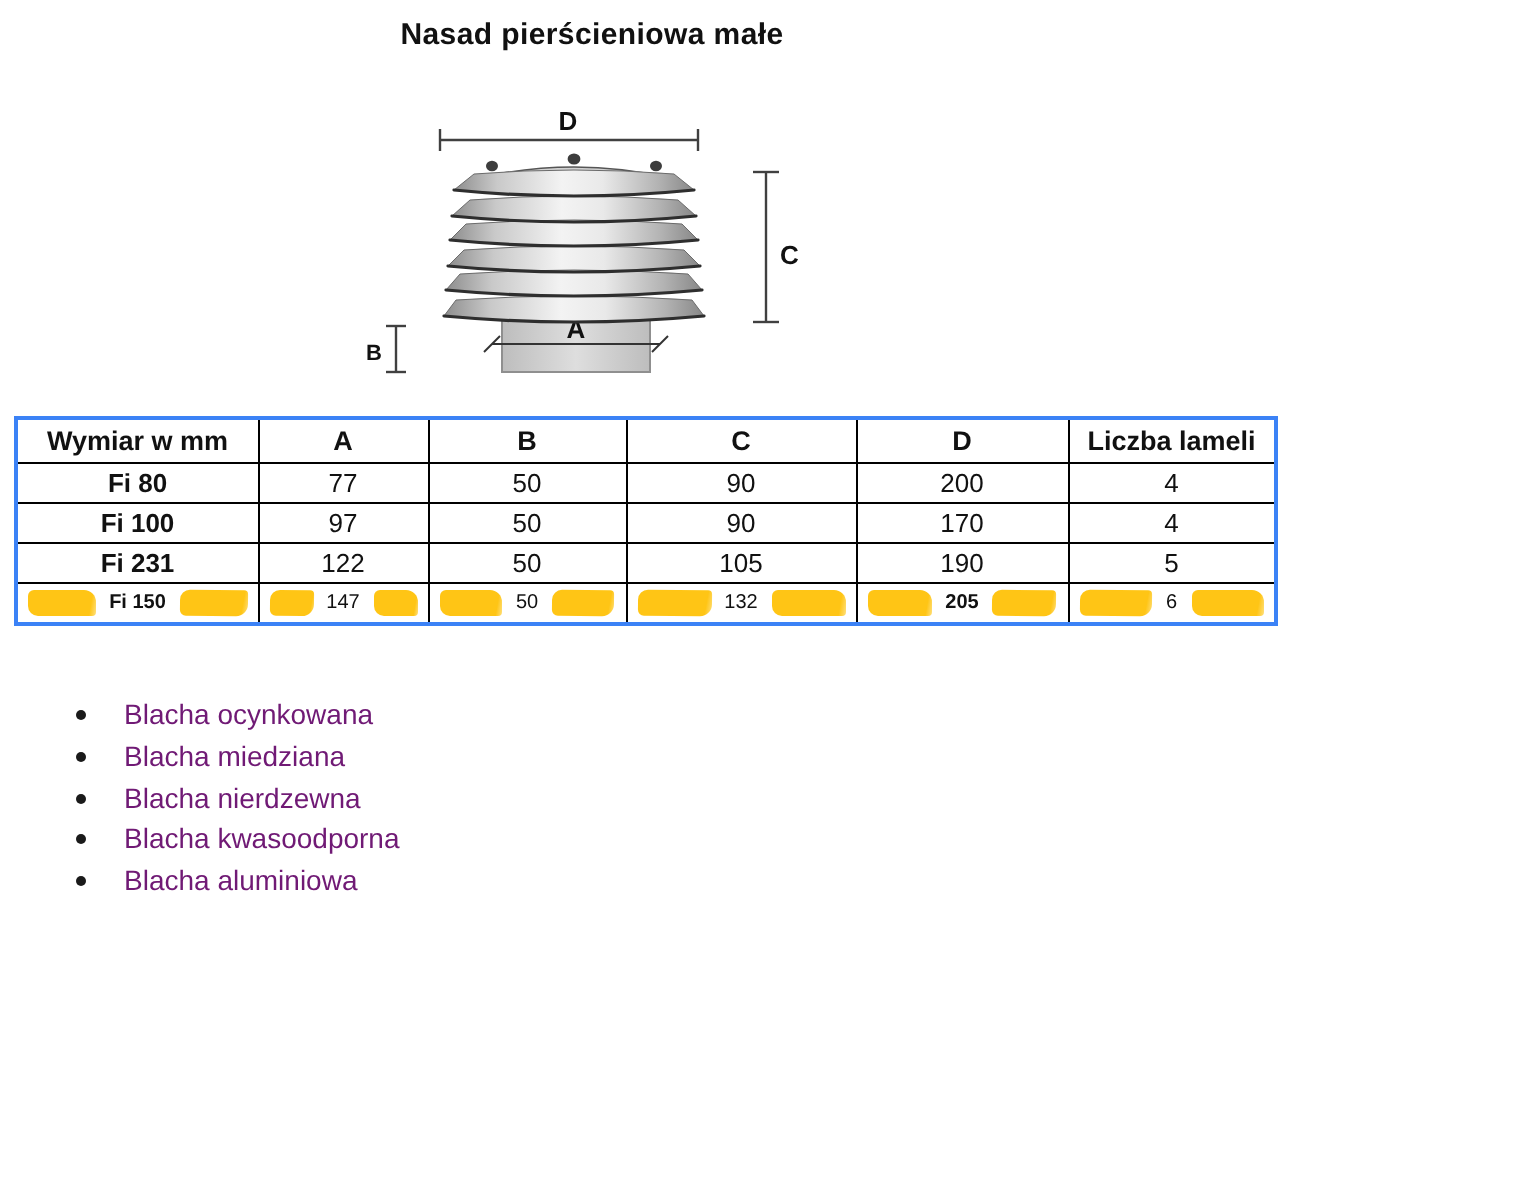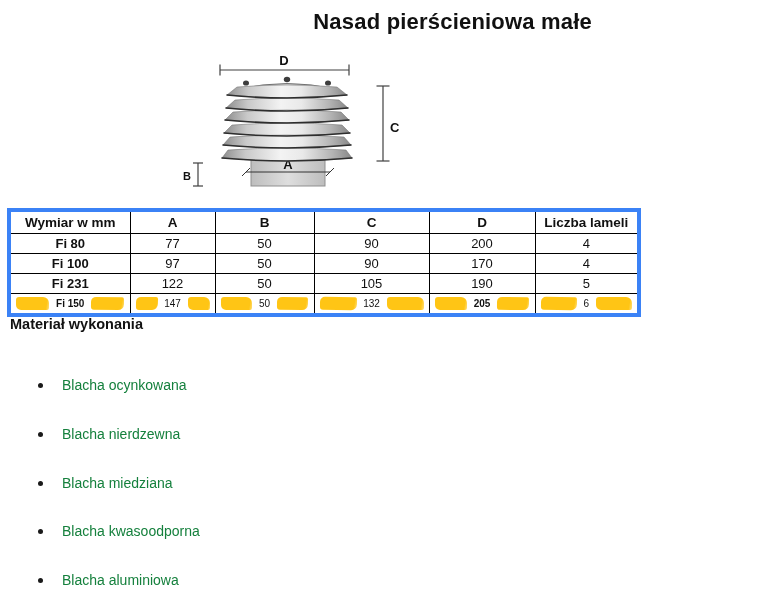--- a/index.html
+++ b/index.html
@@ -2,32 +2,32 @@
 <html style="--hl: #FFC515;"><head>
 <meta charset="utf-8">
 <style>
   html,body{margin:0;padding:0;background:#ffffff;}
   .page{
     position:relative;width:768px;height:593px;background:#ffffff;overflow:hidden;
     font-family:"Liberation Sans", sans-serif;color:#1a1a1a;
   }
   
   .title{
-    position:absolute;left:0;top:9px;width:592px;text-align:right;
-    font-size:22px;font-weight:bold;letter-spacing:.2px;color:#111;
+    position:absolute;left:0;top:9px;width:592px;text-align:center;
+    font-size:15px;font-weight:bold;letter-spacing:.2px;color:#111;
   }
   
   .diagram{position:absolute;left:170px;top:50px;width:240px;height:150px;}
   
   .dims-table{
     position:absolute;left:7px;top:208px;width:630px;
     border-collapse:collapse;table-layout:fixed;
     font-size:13px;color:#111;
   }
-  .dims-table{border:4px solid #3b82f6;}
+  .dims-table{border:2px solid #3b82f6;}
   .dims-table th,.dims-table td{
     border:1px solid #000;text-align:center;vertical-align:middle;
     padding:0;height:19px;line-height:19px;overflow:hidden;white-space:nowrap;
   }
   .dims-table thead th{height:21px;line-height:21px;font-weight:bold;font-size:13.5px;}
   .dims-table td.rowlabel{font-weight:bold;}
   
   .cellflex{display:flex;align-items:center;justify-content:center;height:19px;}
   .cellflex .txt{padding:0 2px;z-index:1;}
   .blob{
@@ -39,21 +39,21 @@
   .hl td .txt{font-size:10px;}
   td.boldcell .txt{font-weight:bold;text-align:center;}
   
   .materials-heading{
     position:absolute;left:10px;top:316px;font-size:14.5px;font-weight:bold;color:#111;
   }
   .materials-list{
     position:absolute;left:38px;top:347px;margin:0;padding:0;list-style:none;
   }
   .materials-list li{
-    position:relative;padding-left:24px;font-size:14px;line-height:20.8px;color:#15803d;margin-top:28px;
+    position:relative;padding-left:24px;font-size:14px;line-height:20.8px;color:#701a75;
   }
   .materials-list li::before{
     content:'';position:absolute;left:0;top:8px;width:5px;height:5px;
     border-radius:50%;background:#1a1a1a;
   }
   
   .dimtext{font-family:"Liberation Sans",sans-serif;font-weight:bold;fill:#111;}
 </style>
 </head>
 <body>
@@ -216,22 +216,21 @@
           <div class="cellflex">
               <span class="blob alt"></span>
               <span class="txt">6</span>
               <span class="blob"></span>
             </div>
         </td>
       </tr>
     </tbody>
   </table>
 
-  <div class="materials-heading">Materiał wykonania</div>
   <ul class="materials-list">
     <li>Blacha ocynkowana</li>
+    <li>Blacha miedziana</li>
     <li>Blacha nierdzewna</li>
-    <li>Blacha miedziana</li>
     <li>Blacha kwasoodporna</li>
     <li>Blacha aluminiowa</li>
   </ul>
 
 </div>
 
 </body></html>

